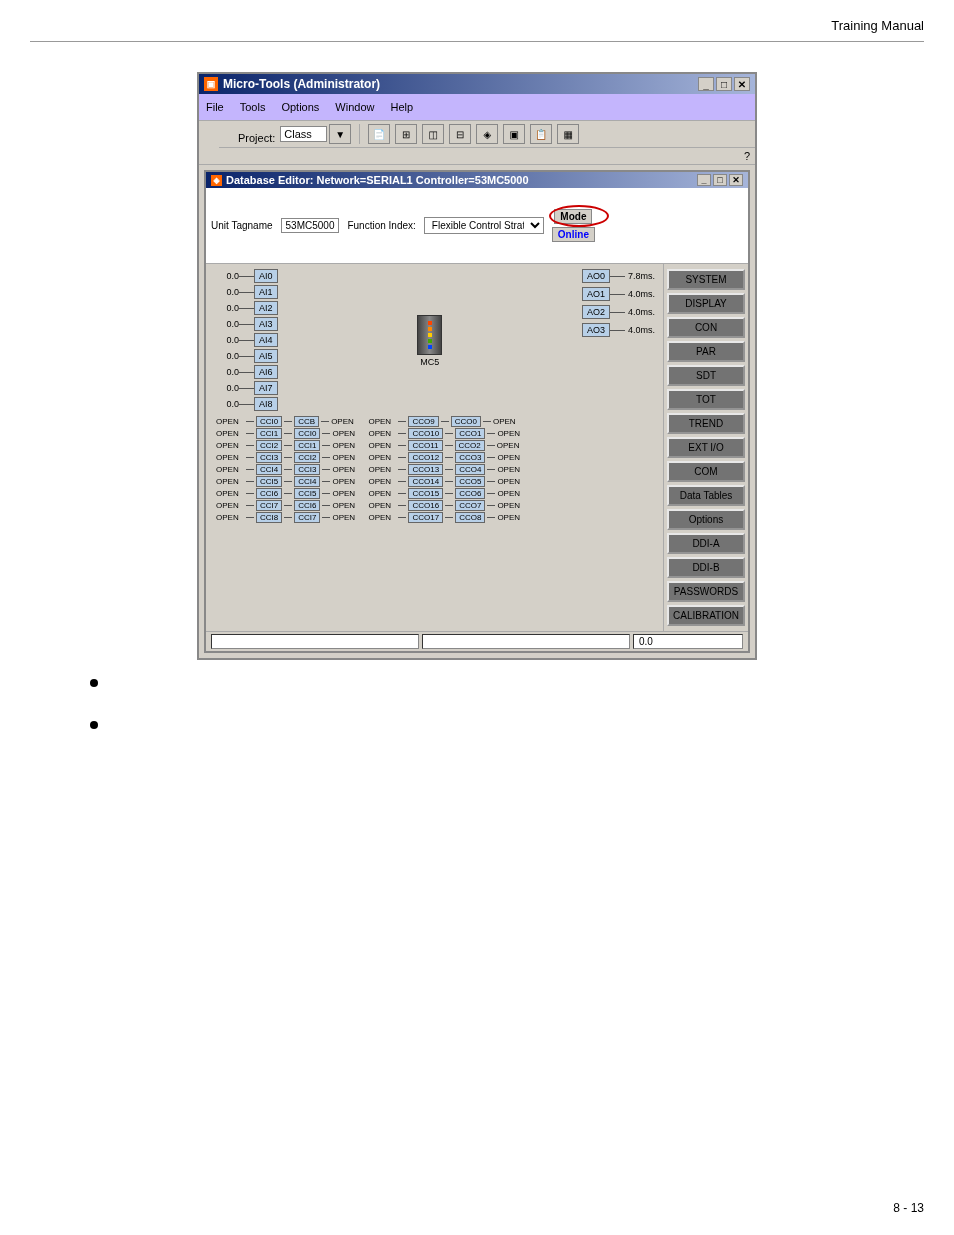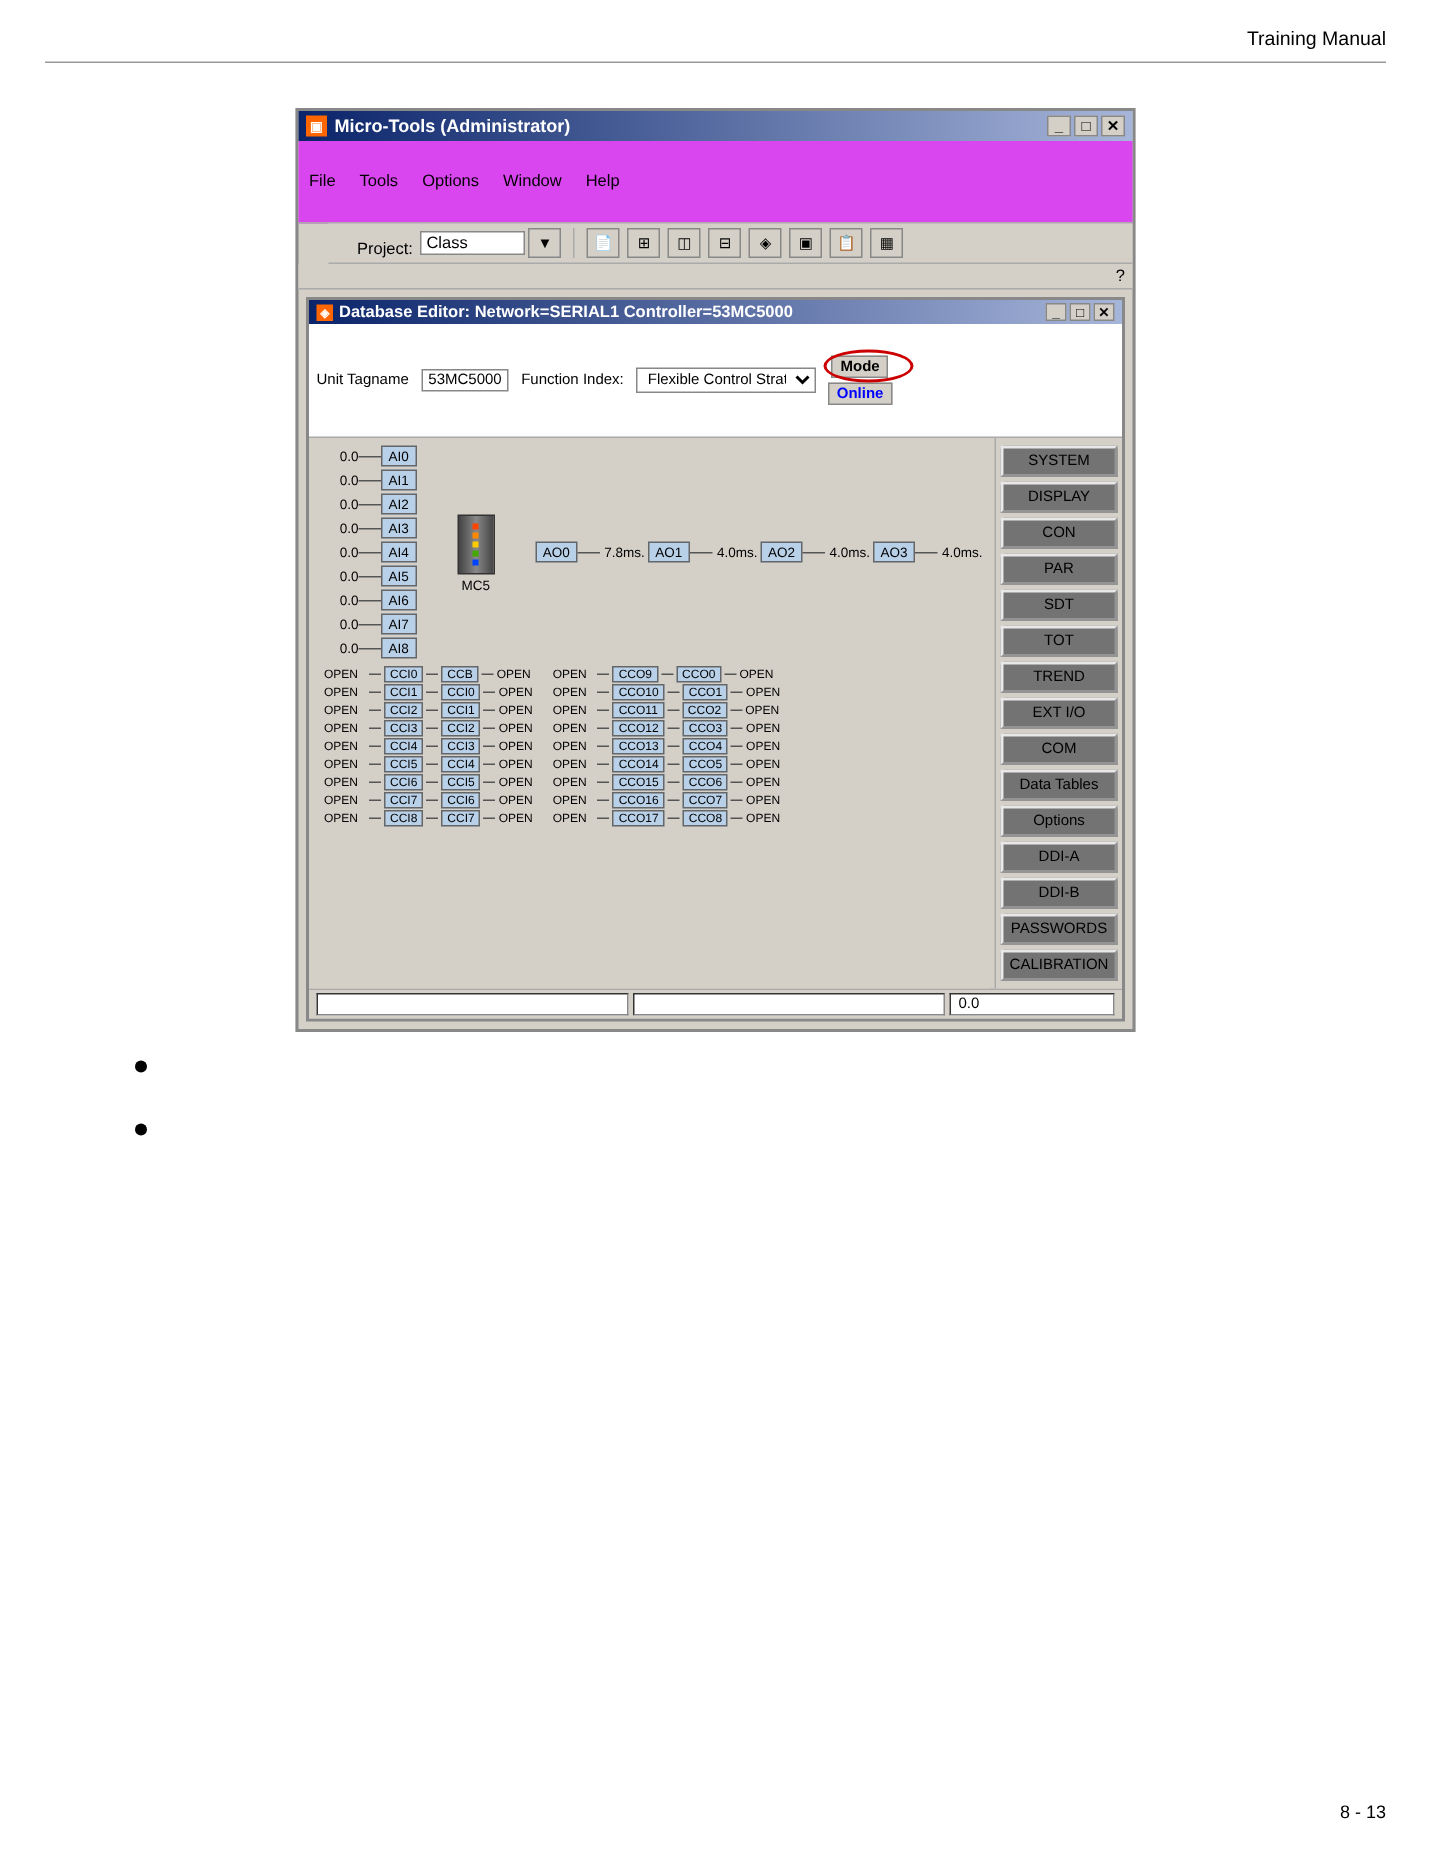--- a/index.html
+++ b/index.html
@@ -81,22 +81,22 @@
       border: 1px solid #888;
       font-size: 10px;
       display: flex;
       align-items: center;
       justify-content: center;
       cursor: pointer;
       color: #000;
     }
 
     .menu-bar {
-      background: #d946ef;
-      padding: 20px 4px;
+      background: #c4b5fd;
+      padding: 6px 4px;
       display: flex;
       gap: 10px;
       border-bottom: 1px solid #aaa;
       font-size: 11px;
     }
 
     .menu-item {
       cursor: pointer;
       padding: 1px 3px;
     }
@@ -113,21 +113,21 @@
 
     .toolbar-label {
       font-size: 11px;
     }
 
     .toolbar-dropdown {
       background: white;
       border: 1px solid #888;
       padding: 1px 3px;
       font-size: 11px;
-      width: 70px;
+      width: 47px;
     }
 
     .toolbar-sep {
       width: 1px;
       height: 20px;
       background: #aaa;
       margin: 0 3px;
     }
 
     .toolbar-btn {
@@ -585,21 +585,21 @@
                     <div class="mc5-led" style="background:#ff8800;"></div>
                     <div class="mc5-led" style="background:#ffcc00;"></div>
                     <div class="mc5-led" style="background:#44aa00;"></div>
                     <div class="mc5-led" style="background:#0044ff;"></div>
                   </div>
                   <div class="mc5-label">MC5</div>
                 </div>
               </div>
             </div>
 
-            <div style="display:flex;flex-direction:row;justify-content:flex-start;gap:2px;margin-top:0;">
+            <div style="display:flex;flex-direction:column;justify-content:flex-start;gap:2px;margin-top:0;">
               <div class="io-row">
                 <span class="ao-box">AO0</span>
                 <span class="io-line"></span>
                 <span class="ao-time">7.8ms.</span>
               </div>
               <div class="io-row">
                 <span class="ao-box">AO1</span>
                 <span class="io-line"></span>
                 <span class="ao-time">4.0ms.</span>
               </div>

